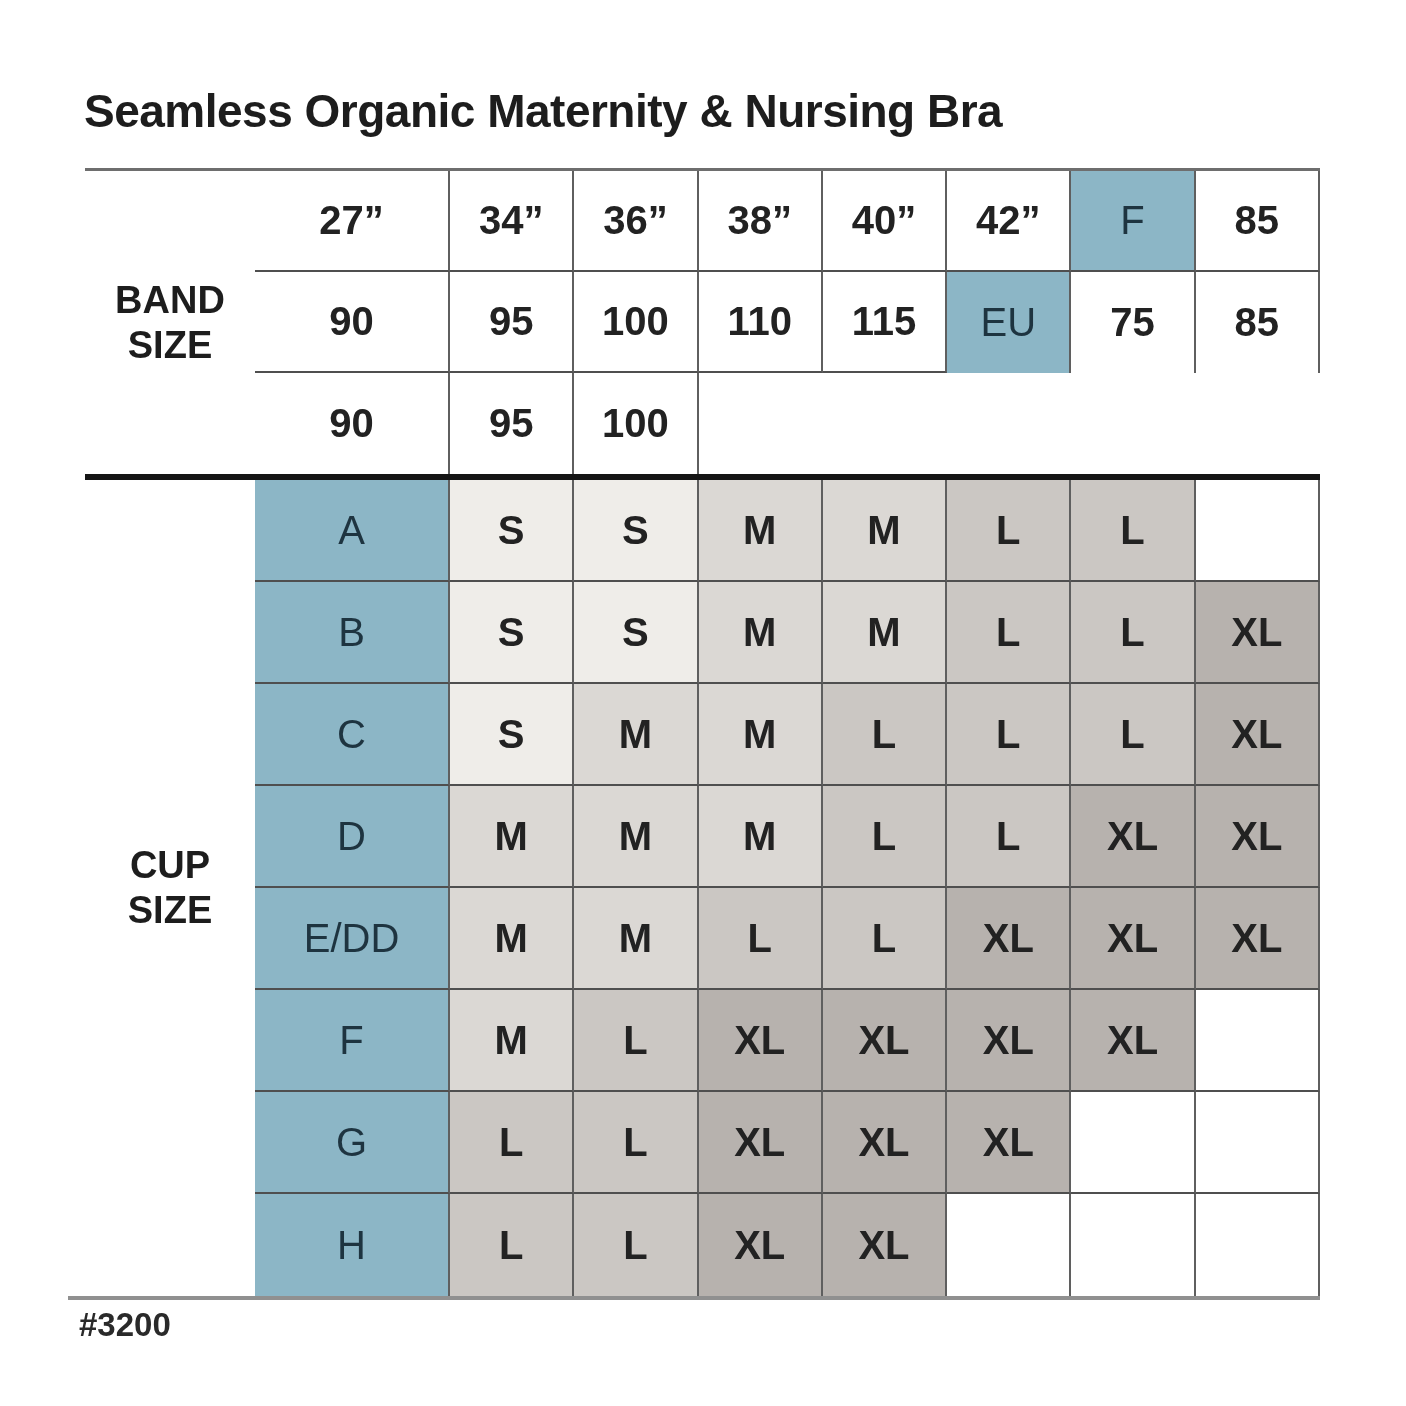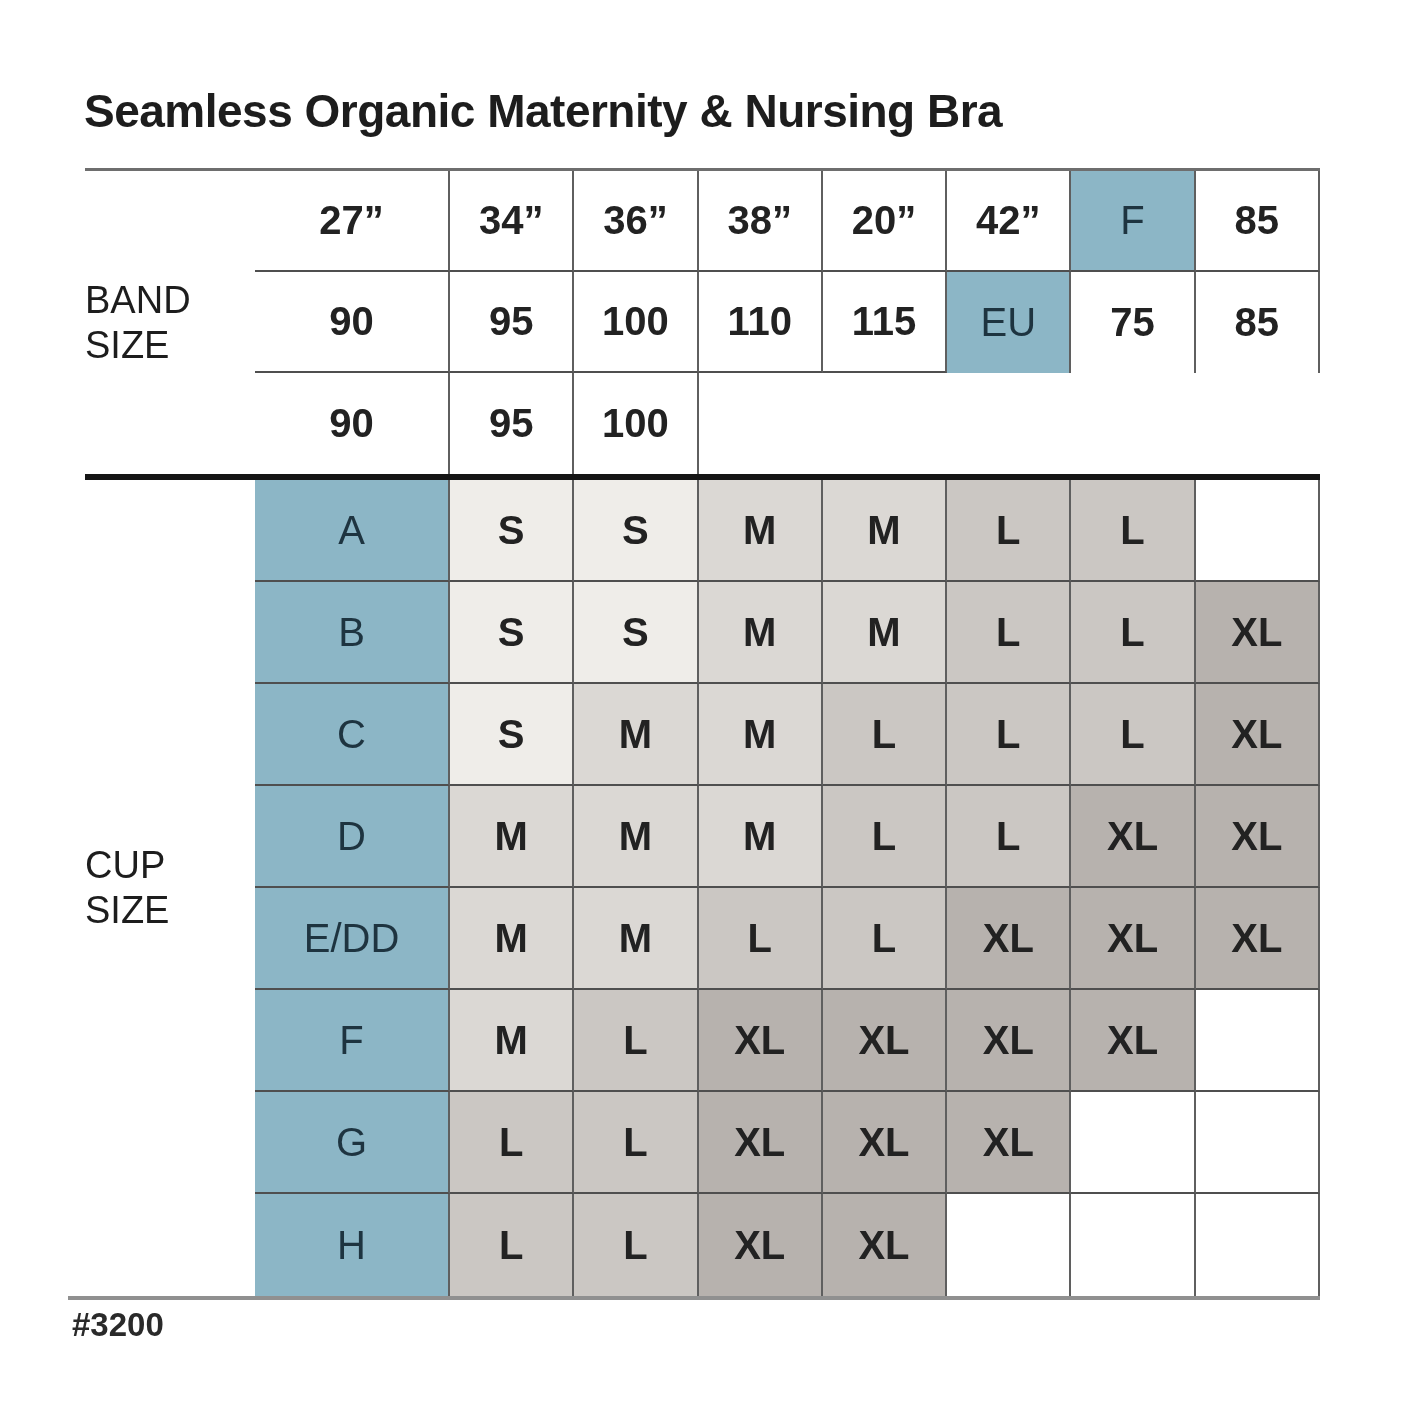--- a/index.html
+++ b/index.html
@@ -51,23 +51,23 @@
   .grid {
     display: grid;
     grid-template-columns: 170px 195px repeat(7, 1fr);
     width: 100%;
   }
   .grid.band { grid-auto-rows: 101px; }
   .grid.cup  { grid-auto-rows: 102px; }
   .group-label {
     display: flex;
     flex-direction: column;
-    align-items: flex-start;
+    align-items: center;
     justify-content: center;
-    font-weight: 400;
+    font-weight: 700;
     font-size: 38px;
     line-height: 1.18;
     color: #1d1d1d;
     text-align: center;
   }
   .cell {
     display: flex;
     align-items: center;
     justify-content: center;
     border-right: 2px solid var(--grid-line);
@@ -83,21 +83,21 @@
     font-weight: 400;
   }
   .cell.val {
     background: #ffffff;
     font-size: 40px;
     font-weight: 600;
   }
   .cup .cell.val { font-weight: 700; }
   #footnote {
     position: absolute;
-    left: 72px;
+    left: 79px;
     top: 1306px;
     font-size: 33px;
     font-weight: 700;
     color: #2a2a2a;
   }
 </style>
 </head>
 <body>
 
 <div id="canvas" style="--teal: #8CB6C6; --teal-text: #1E3440; --grid-line: #5F5F5F; --row-line: #4F4F4F; --divider: #151515; --top-border: #6E6E6E; --bottom-border: #909090;">
@@ -107,21 +107,21 @@
     <div class="t-top"></div>
     <div class="grid band" id="band-grid">
         <div class="group-label" style="grid-row: 1 / span 3;">
           <div>BAND</div>
           <div>SIZE</div>
         </div>
         <div class="cell val">27”</div>
         <div class="cell val">34”</div>
         <div class="cell val">36”</div>
         <div class="cell val">38”</div>
-        <div class="cell val">20”</div>
+        <div class="cell val">40”</div>
         <div class="cell val">42”</div>
         <div class="cell head">F</div>
         <div class="cell val">85</div>
         <div class="cell val">90</div>
         <div class="cell val">95</div>
         <div class="cell val">100</div>
         <div class="cell val">110</div>
         <div class="cell val">115</div>
         <div class="cell head last">EU</div>
         <div class="cell val last">75</div>

